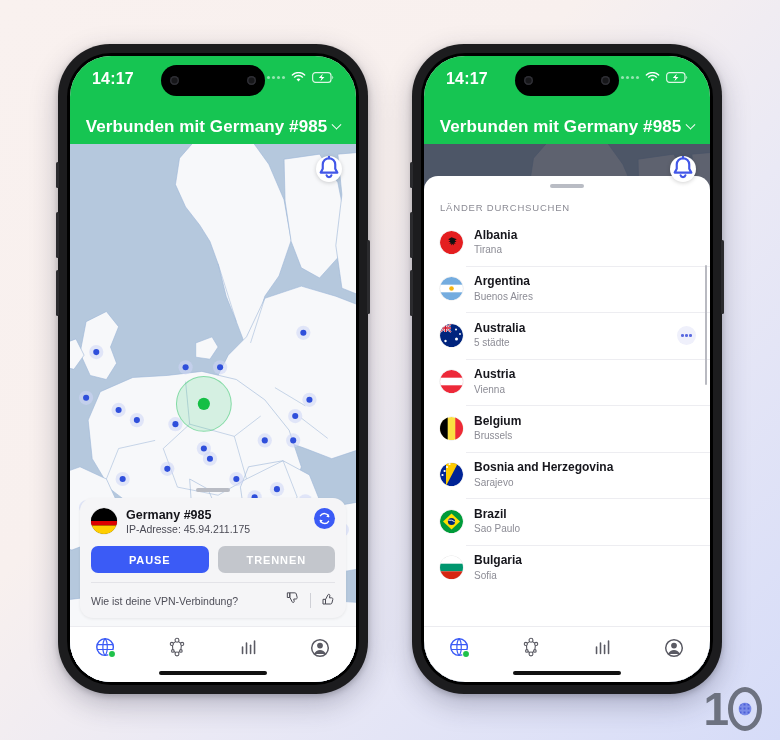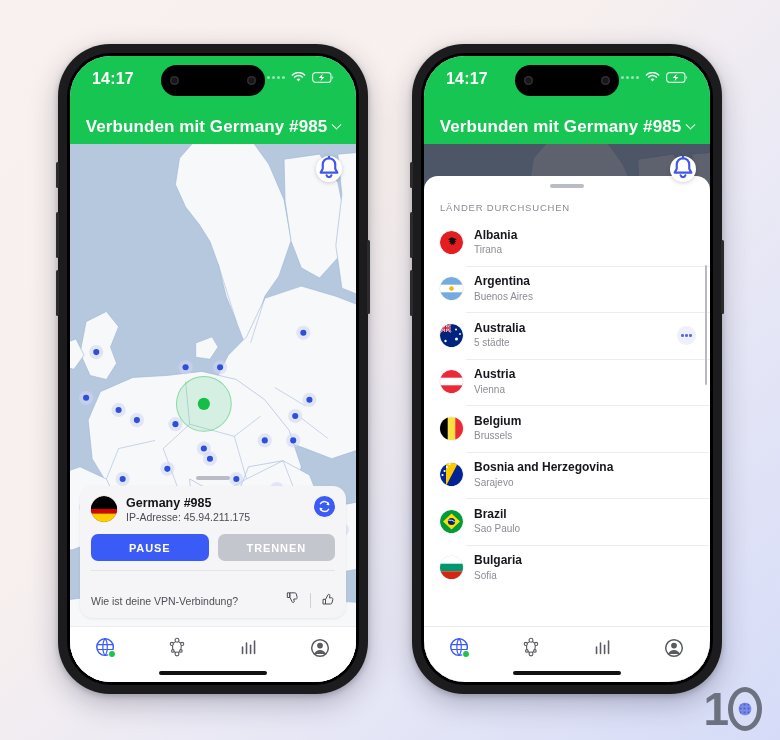--- a/index.html
+++ b/index.html
@@ -114,21 +114,21 @@
   .btn-row{ display:flex; gap:9px; margin-top:9px; }
   .btn{
     flex:1; height:27px; border-radius:7px; border:none; color:#fff;
     font-size:11px; font-weight:700; letter-spacing:.9px;
     font-family:inherit; cursor:pointer;
   }
   .btn-pause{ background:#3b5bf6; }
   .btn-disc { background:#c3c6cc; }
   .feedback{
     display:flex; align-items:center; margin-top:9px;
-    border-top:1px solid #e3e3e8; padding-top:20px;
+    border-top:1px solid #e3e3e8; padding-top:8px;
   }
   .fb-text{ font-size:10.5px; color:#4e4e58; }
   .fb-icons{ margin-left:auto; display:flex; align-items:center; gap:9px; }
   .fb-sep{ width:1px; height:15px; background:#cfd0d6; }
 
   
   .tabbar{
     position:absolute; left:0; right:0; bottom:0; height:56px; background:#fff;
     border-top:1px solid #ececf0;
     display:flex; align-items:center; justify-content:space-around; padding-bottom:14px;

